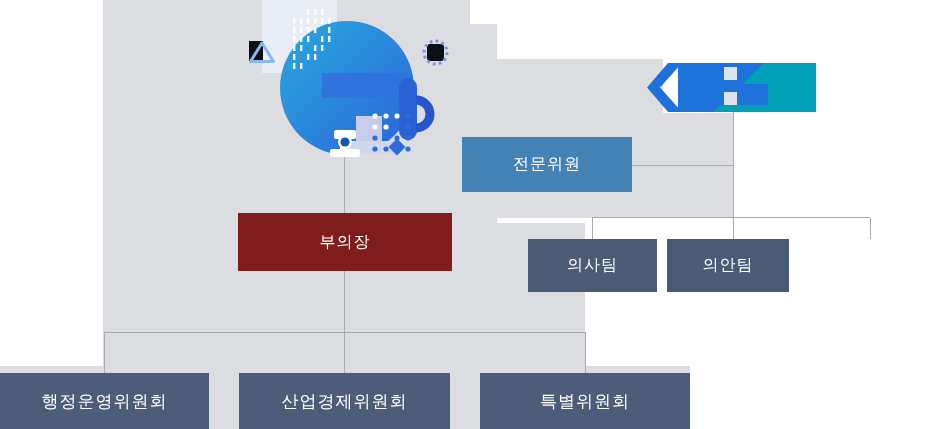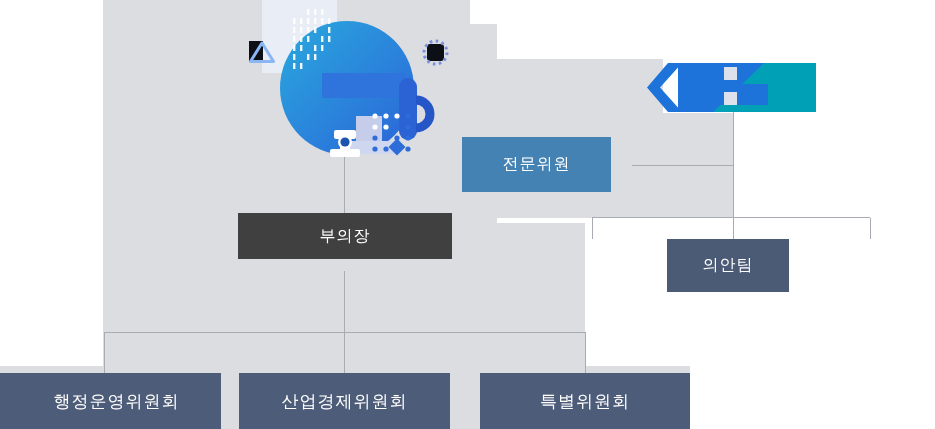--- a/index.html
+++ b/index.html
@@ -3,28 +3,28 @@
 <meta charset="utf-8">
 <style>
   html,body{margin:0;padding:0;}
   body{background:#ffffff;font-family:"Liberation Sans","DejaVu Sans",sans-serif;}
   .stage{position:relative;width:935px;height:429px;background:#ffffff;overflow:hidden;}
   .bg{position:absolute;background:#dbdde1;}
   .pale{position:absolute;background:#e9eef6;}
   .line{position:absolute;background:#a8abb1;}
   .node{position:absolute;display:flex;align-items:center;justify-content:center;
         color:#ffffff;letter-spacing:1px;font-size:16px;}
-  .node-expert{left:462px;top:137px;width:149px;height:55px;background:#4382b3;}
-  .node-vice{left:238px;top:213px;width:214px;height:46px;background:#404040;}
+  .node-expert{left:462px;top:137px;width:170px;height:55px;background:#4382b3;}
+  .node-vice{left:238px;top:213px;width:214px;height:58px;background:#7f1d1d;}
   .node-team{top:239px;height:53px;background:#4b5a75;}
   .team-0{left:528px;width:129px;}
   .team-1{left:667px;width:122px;}
   .team-2{left:807px;width:128px;}
   .node-com{top:373px;height:56px;background:#4d5c78;font-size:17px;}
-  .com-0{left:0px;width:209px;padding-left:12px;}
+  .com-0{left:0px;width:209px;}
   .com-1{left:239px;width:211px;}
   .com-2{left:480px;width:210px;}
   
   .bgA{left:103px;top:0;width:367px;height:429px;}
   .bgB{left:470px;top:24px;width:27px;height:405px;}
   .bgC{left:497px;top:223px;width:88px;height:206px;}
   .bgD{left:497px;top:59px;width:166px;height:54px;}
   .bgE{left:497px;top:113px;width:237px;height:105px;}
   .bgBand{left:0;top:366px;width:690px;height:7px;}
   .paleRect{left:262px;top:0;width:75px;height:73px;}
@@ -163,19 +163,20 @@
       <rect x="700" y="84" width="68" height="21" fill="#1e73da"></rect>
       <rect x="724" y="67" width="13" height="13" fill="#dde1eb"></rect>
       <rect x="724" y="92" width="13" height="13" fill="#dde1eb"></rect>
     </g>
   </svg>
 
   <div class="node node-expert">전문위원</div>
 
   <div class="node node-vice">부의장</div>
 
+  <div class="node node-team team-0">의사팀</div>
   <div class="node node-team team-1">의안팀</div>
 
   <div class="node node-com com-0">행정운영위원회</div>
   <div class="node node-com com-2">특별위원회</div>
   <div class="node node-com com-1">산업경제위원회</div>
 
 </div>
 
 </body></html>

